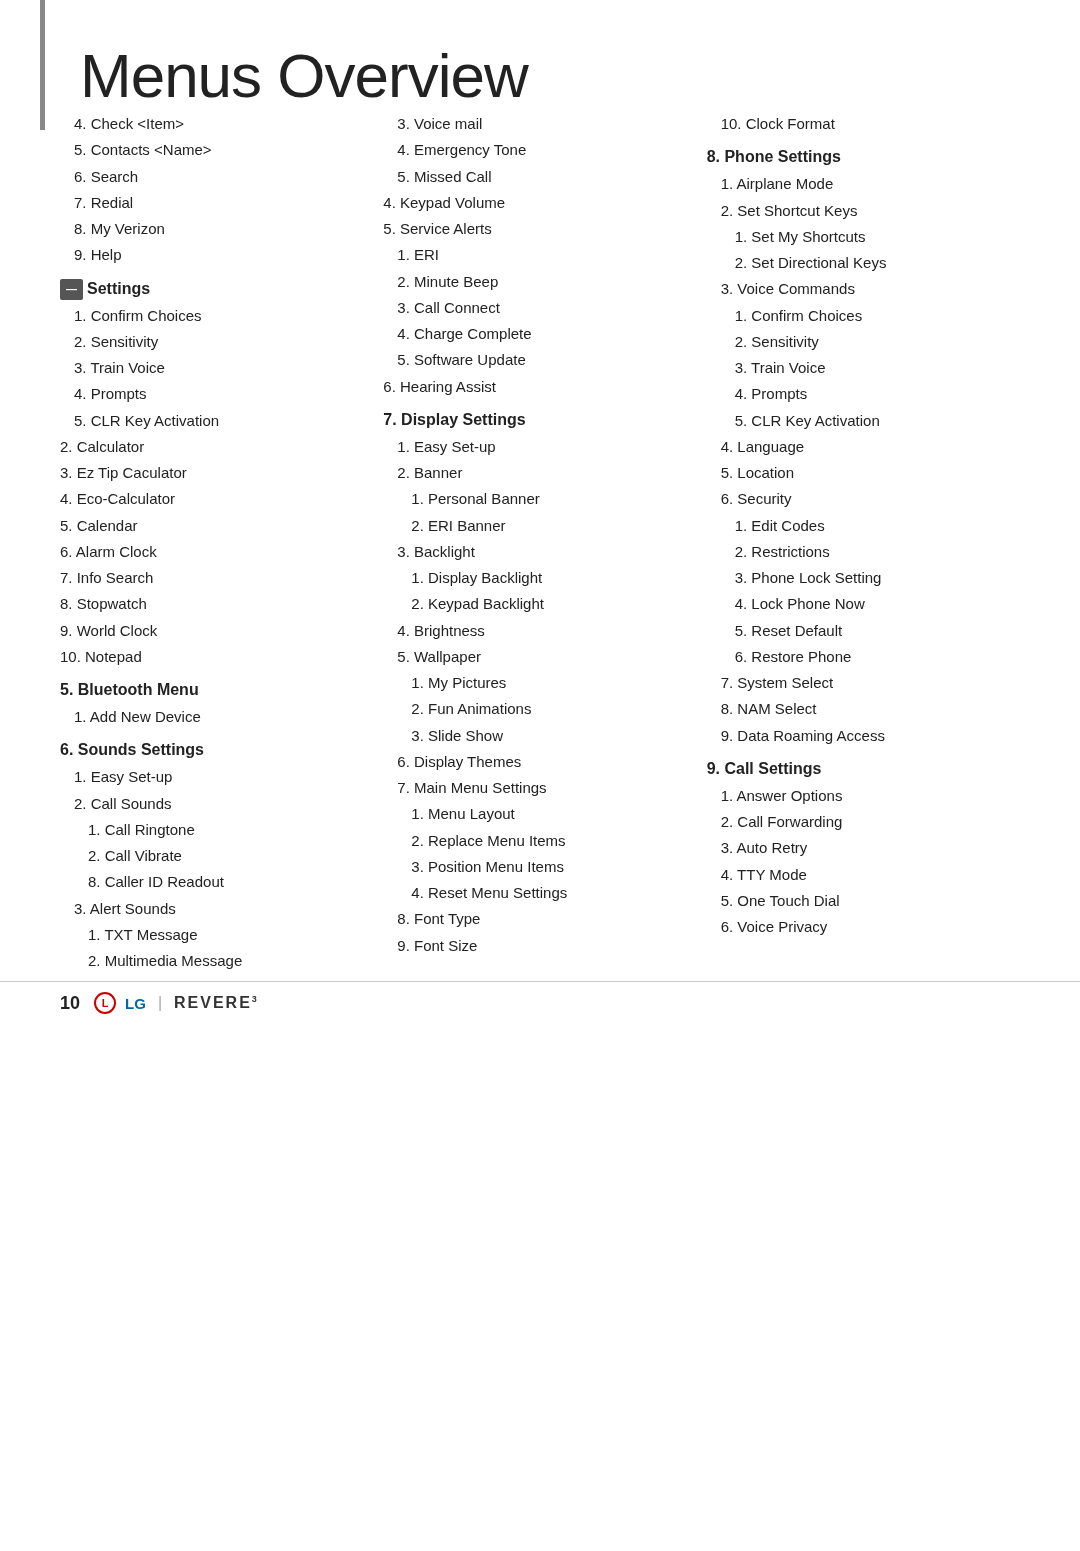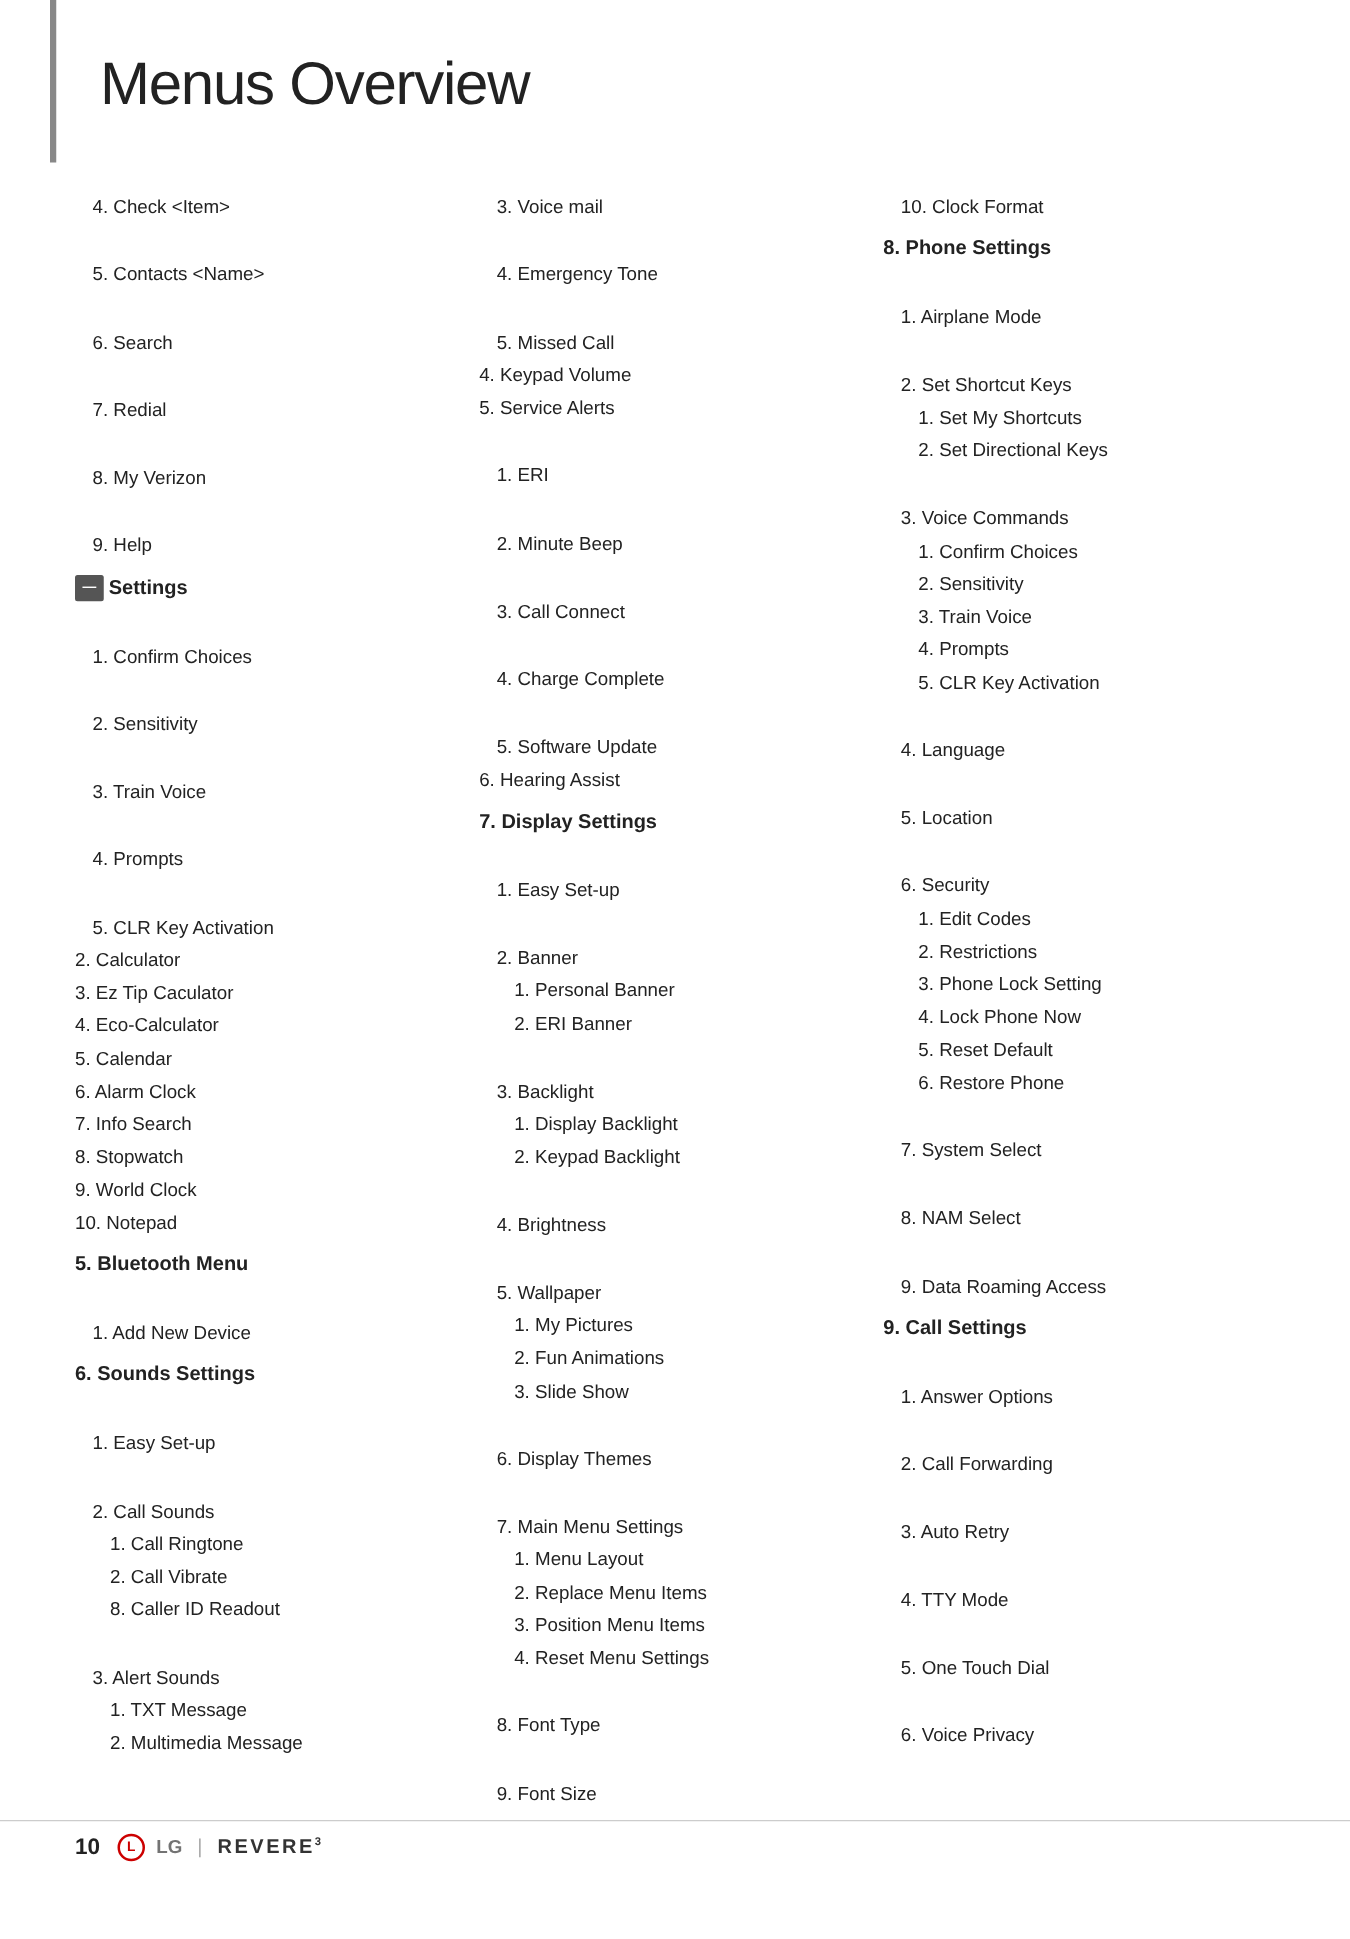--- a/index.html
+++ b/index.html
@@ -17,25 +17,24 @@
     }
     .left-border {
       position: absolute;
       left: 40px;
       top: 0;
       width: 5px;
       height: 130px;
       background: #888;
     }
     h1.title {
-      font-size: 48px;
+      font-size: 62px;
       font-weight: 300;
       color: #222;
       margin-left: 20px;
-      margin-bottom: 30px;
       letter-spacing: -1px;
     }
     .columns {
       display: flex;
       gap: 0;
       align-items: flex-start;
     }
     .col {
       flex: 1;
       padding: 0 10px;
@@ -47,21 +46,21 @@
     .menu-item {
       font-size: 15px;
       line-height: 1.75;
       color: #222;
     }
     .menu-item.bold-heading {
       font-weight: bold;
       font-size: 16px;
       margin-top: 6px;
     }
-    .menu-item.indent1 { padding-left: 14px; margin-top: 28px; }
+    .menu-item.indent1 { padding-left: 14px; }
     .menu-item.indent2 { padding-left: 28px; }
 
     .settings-icon {
       display: inline-block;
       background: #555;
       color: #fff;
       font-size: 11px;
       padding: 1px 6px;
       border-radius: 2px;
       margin-right: 4px;
@@ -87,21 +86,21 @@
       text-align: right;
     }
     .footer-logo {
       display: flex;
       align-items: center;
       gap: 6px;
     }
     .footer-lg {
       font-size: 15px;
       font-weight: bold;
-      color: #737373;
+      color: #0369a1;
     }
     .footer-lg-icon {
       width: 22px;
       height: 22px;
       border: 2px solid #c00;
       border-radius: 50%;
       display: inline-flex;
       align-items: center;
       justify-content: center;
       font-size: 11px;

